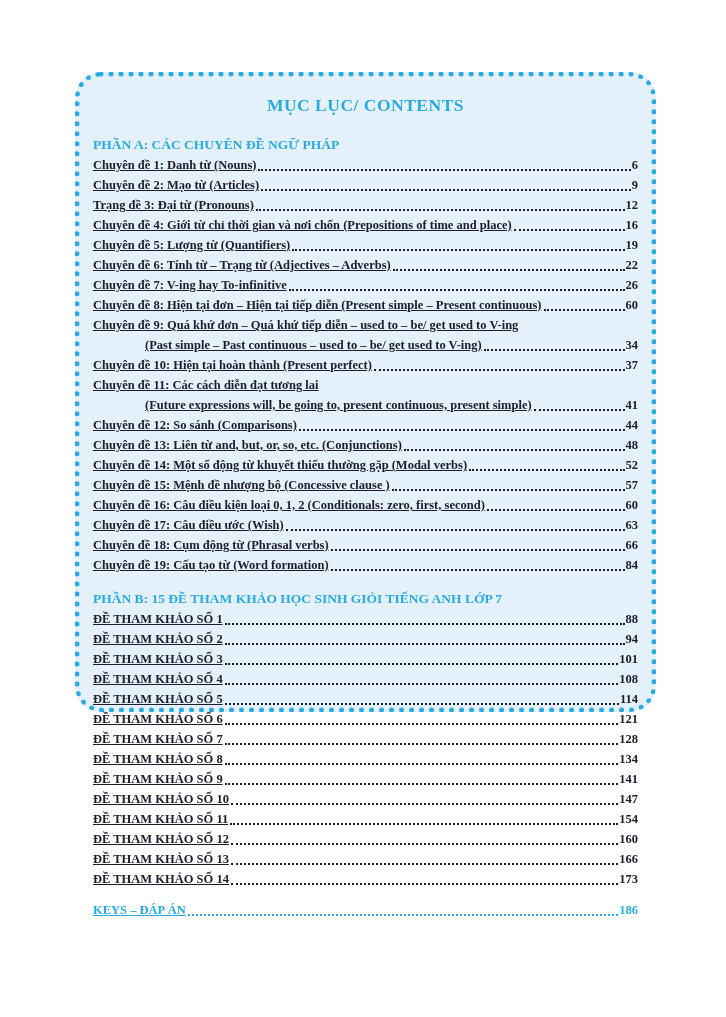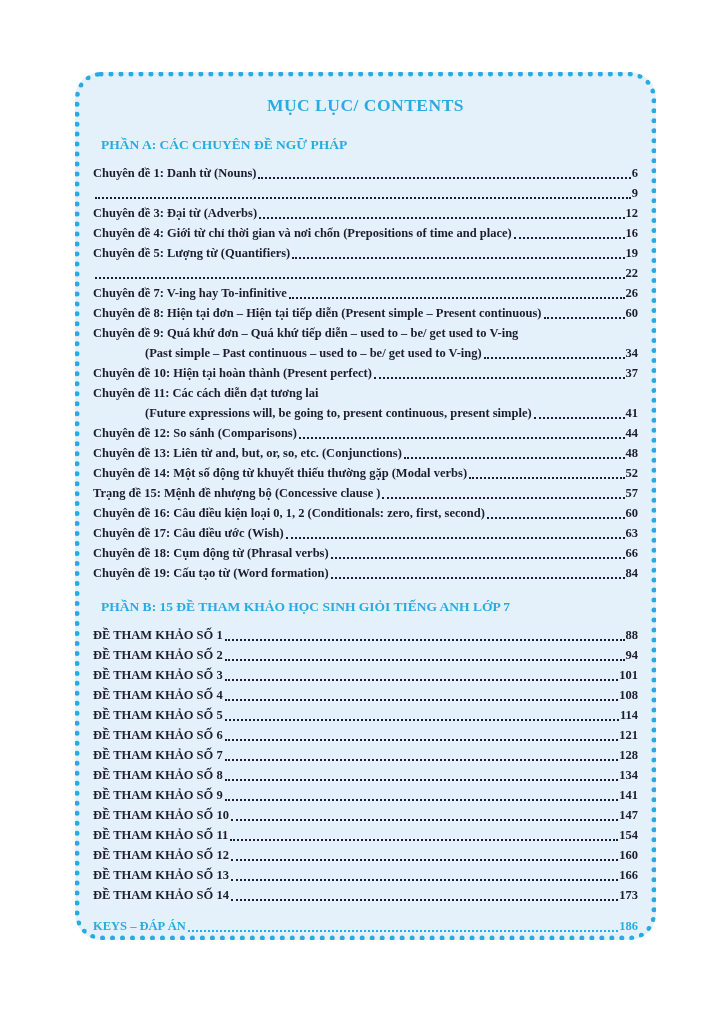--- a/index.html
+++ b/index.html
@@ -15,55 +15,56 @@
     width: 726px;
     height: 1017px;
     background: #ffffff;
     overflow: hidden;
   }
   .toc-box {
     position: absolute;
     left: 75px;
     top: 72px;
     width: 581px;
-    height: 868px;
+    height: 640px;
     box-sizing: border-box;
     border: 5px dotted #29ABE2;
     border-radius: 26px;
     background: #E4F1FA;
     padding: 14px 13px 8px 13px;
   }
   .toc-title {
     text-align: center;
     color: #29ABE2;
     font-weight: bold;
     font-size: 17.5px;
     letter-spacing: 0.5px;
     margin: 4px 0 18px 0;
   }
   .section-heading {
     color: #29ABE2;
     font-weight: bold;
     font-size: 13.5px;
     line-height: 21px;
-    margin: 8px;
+    margin: 0;
   }
   .section-heading.second {
     margin-top: 13px;
   }
   .entry {
     display: flex;
     align-items: flex-end;
     line-height: 20px;
     font-size: 12.5px;
     font-weight: bold;
     color: #1C1C2E;
   }
   .entry .label {
     white-space: nowrap;
+    text-decoration: underline;
   }
   .entry .label.indent {
     padding-left: 52px;
     text-align: center;
   }
   .entry .dots {
     flex: 1 1 auto;
     min-width: 8px;
     border-bottom: 2px dotted #1C1C2E;
     margin: 0 1px 4px 2px;
@@ -87,39 +88,41 @@
     <div class="toc-title">MỤC LỤC/ CONTENTS</div>
 
     <div id="sections">
         <div class="section-heading">PHẦN A: CÁC CHUYÊN ĐỀ NGỮ PHÁP</div>
         <div class="entry">
           <span class="label">Chuyên đề 1: Danh từ (Nouns)</span>
           <span class="dots"></span>
           <span class="pg">6</span>
         </div>
         <div class="entry">
+          <span class="label">Chuyên đề 2: Mạo từ (Articles)</span>
           <span class="dots"></span>
           <span class="pg">9</span>
         </div>
         <div class="entry">
-          <span class="label">Chuyên đề 3: Đại từ (Adverbs)</span>
+          <span class="label">Trạng đề 3: Đại từ (Pronouns)</span>
           <span class="dots"></span>
           <span class="pg">12</span>
         </div>
         <div class="entry">
           <span class="label">Chuyên đề 4: Giới từ chỉ thời gian và nơi chốn (Prepositions of time and place)</span>
           <span class="dots"></span>
           <span class="pg">16</span>
         </div>
         <div class="entry">
           <span class="label">Chuyên đề 5: Lượng từ (Quantifiers)</span>
           <span class="dots"></span>
           <span class="pg">19</span>
         </div>
         <div class="entry">
+          <span class="label">Chuyên đề 6: Tính từ – Trạng từ (Adjectives – Adverbs)</span>
           <span class="dots"></span>
           <span class="pg">22</span>
         </div>
         <div class="entry">
           <span class="label">Chuyên đề 7: V-ing hay To-infinitive</span>
           <span class="dots"></span>
           <span class="pg">26</span>
         </div>
         <div class="entry">
           <span class="label">Chuyên đề 8: Hiện tại đơn – Hiện tại tiếp diễn (Present simple – Present continuous)</span>
@@ -156,21 +159,21 @@
           <span class="label">Chuyên đề 13: Liên từ and, but, or, so, etc. (Conjunctions)</span>
           <span class="dots"></span>
           <span class="pg">48</span>
         </div>
         <div class="entry">
           <span class="label">Chuyên đề 14: Một số động từ khuyết thiếu thường gặp (Modal verbs)</span>
           <span class="dots"></span>
           <span class="pg">52</span>
         </div>
         <div class="entry">
-          <span class="label">Trạng đề 15: Mệnh đề nhượng bộ (Concessive clause )</span>
+          <span class="label">Chuyên đề 15: Mệnh đề nhượng bộ (Concessive clause )</span>
           <span class="dots"></span>
           <span class="pg">57</span>
         </div>
         <div class="entry">
           <span class="label">Chuyên đề 16: Câu điều kiện loại 0, 1, 2 (Conditionals: zero, first, second)</span>
           <span class="dots"></span>
           <span class="pg">60</span>
         </div>
         <div class="entry">
           <span class="label">Chuyên đề 17: Câu điều ước (Wish)</span>

